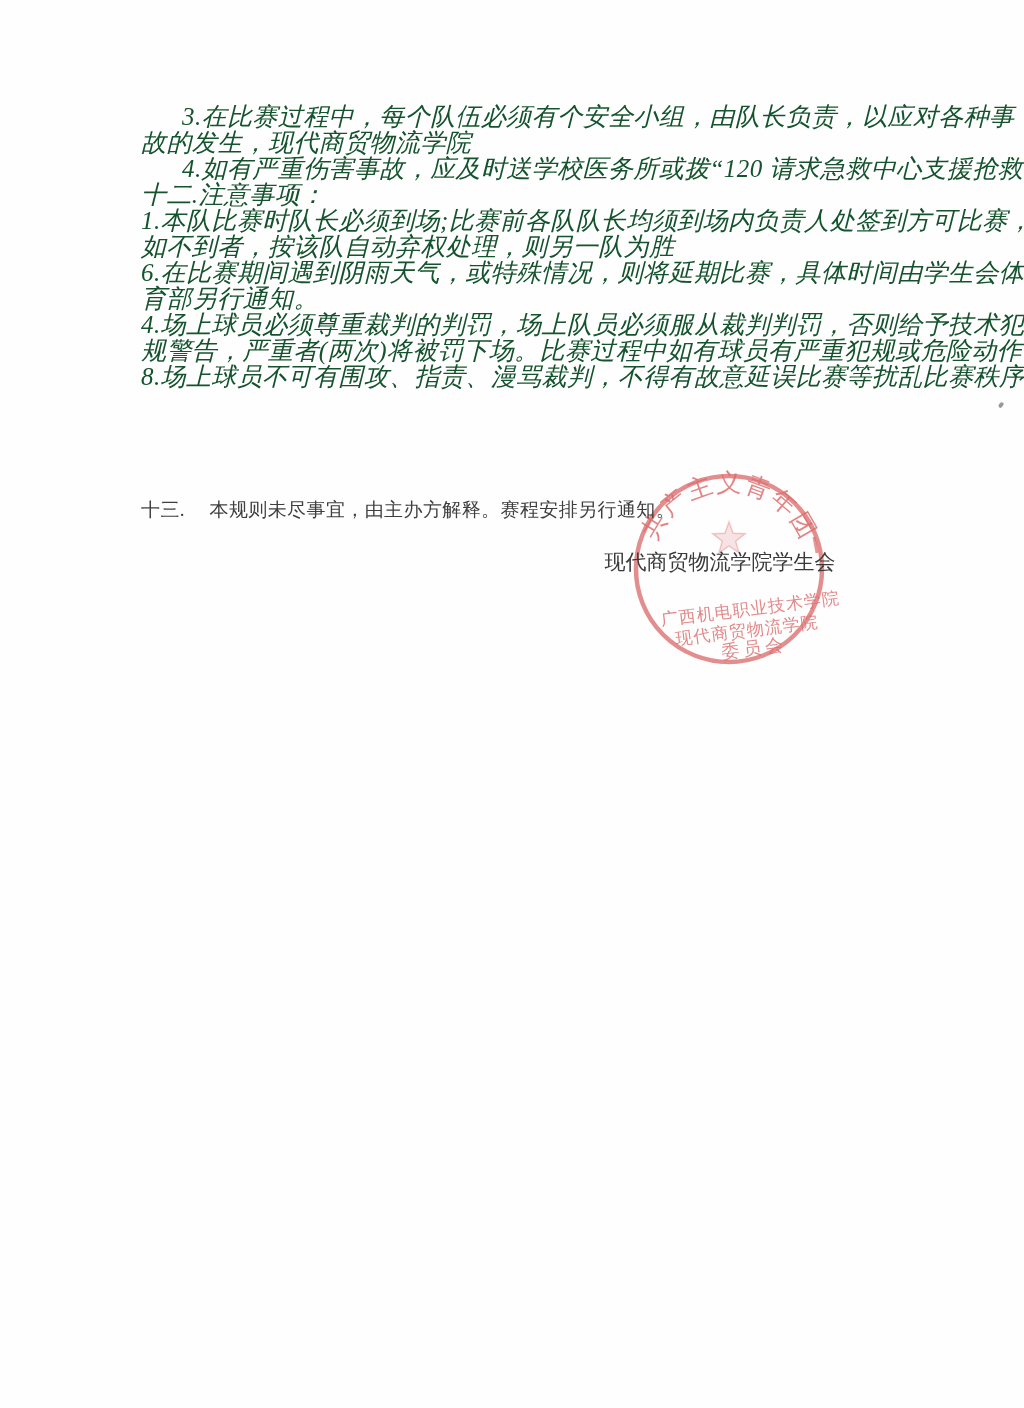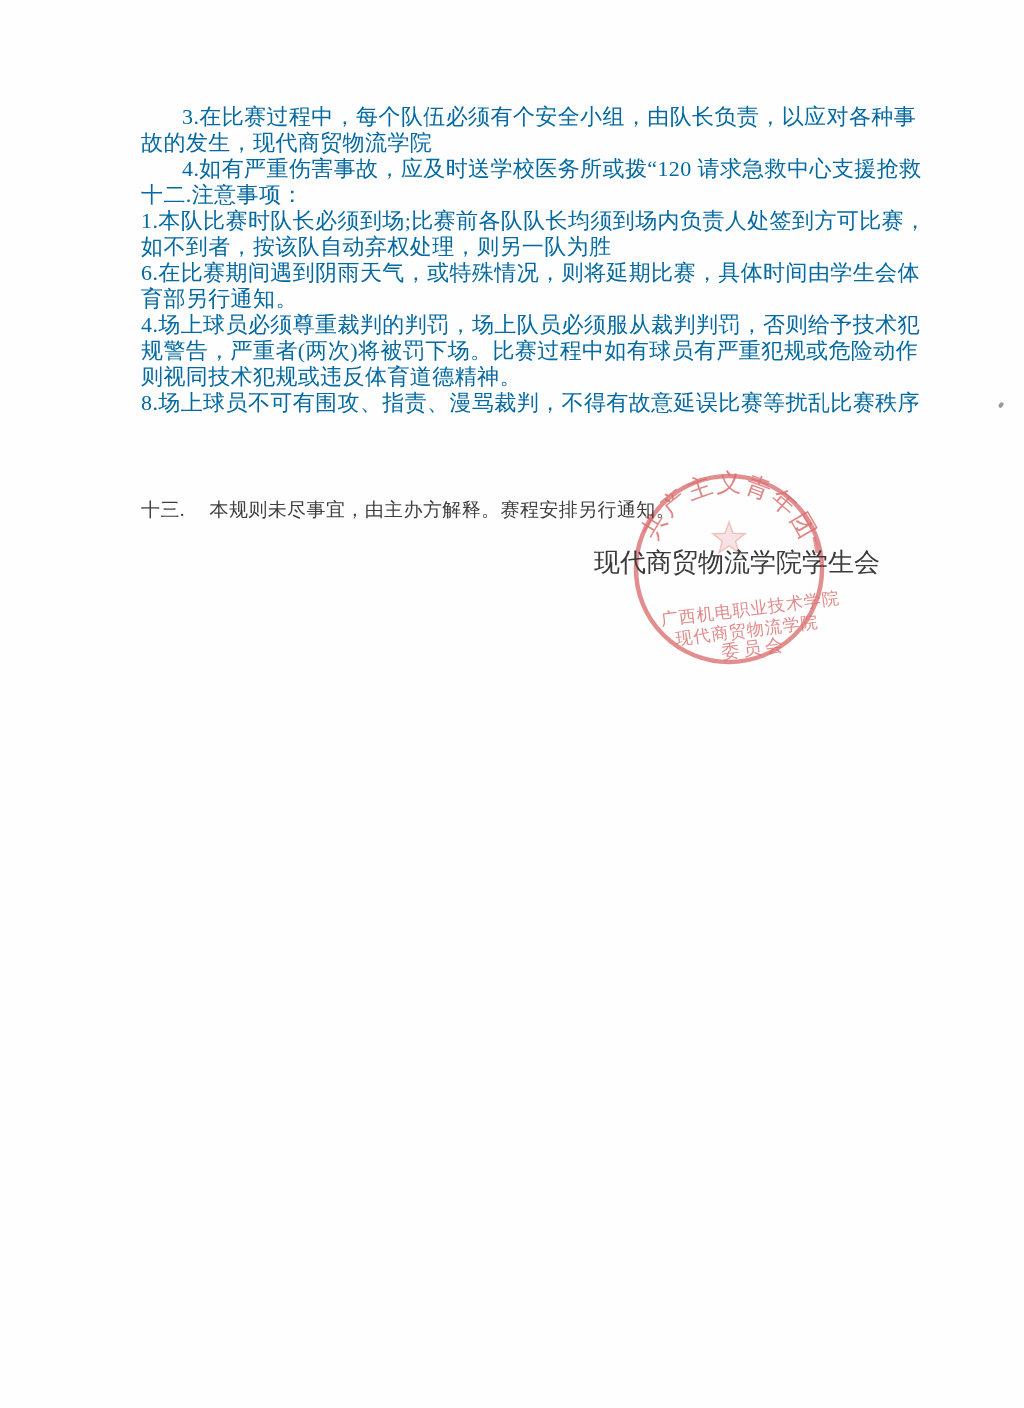--- a/index.html
+++ b/index.html
@@ -9,43 +9,44 @@
     width:1024px; height:1408px;
     margin:0 auto;
     background:#fefefe;
     overflow:hidden;
     font-family:"Liberation Serif","DejaVu Serif",serif;
   }
   .body-text {
     position:absolute;
     left:141px; top:104px;
     width:775px;
-    font-size:22px;
+    font-size:25px;
     line-height:26px;
     letter-spacing:0.4px;
-    color:#0369a1;
+    color:#14532d;
     z-index:2;
+    font-style:italic;
   }
   .line { white-space:pre; }
   .line.indent { padding-left:41px; }
   .closing-line {
     position:absolute;
     left:141px; top:497px;
     font-size:19px;
     letter-spacing:0.4px;
     color:#3e3e3e;
     white-space:pre;
     z-index:2;
   }
   .sign-block {
     position:absolute;
     left:560px; top:549px;
     width:320px;
-    text-align:right;
-    font-size:26px;
+    text-align:center;
+    font-size:21px;
     line-height:27px;
     color:#3a3a3a;
     z-index:3;
   }
   .stamp {
     position:absolute;
     left:611px; top:451px;
     width:236px; height:236px;
     z-index:1;
     mix-blend-mode:multiply;
@@ -75,21 +76,20 @@
     <div class="line indent">3.在比赛过程中，每个队伍必须有个安全小组，由队长负责，以应对各种事</div>
     <div class="line">故的发生，现代商贸物流学院</div>
     <div class="line indent">4.如有严重伤害事故，应及时送学校医务所或拨“120 请求急救中心支援抢救</div>
     <div class="line">十二.注意事项：</div>
     <div class="line">1.本队比赛时队长必须到场;比赛前各队队长均须到场内负责人处签到方可比赛，</div>
     <div class="line">如不到者，按该队自动弃权处理，则另一队为胜</div>
     <div class="line">6.在比赛期间遇到阴雨天气，或特殊情况，则将延期比赛，具体时间由学生会体</div>
     <div class="line">育部另行通知。</div>
     <div class="line">4.场上球员必须尊重裁判的判罚，场上队员必须服从裁判判罚，否则给予技术犯</div>
     <div class="line">规警告，严重者(两次)将被罚下场。比赛过程中如有球员有严重犯规或危险动作</div>
-    <div class="line">则视同技术犯规或违反体育道德精神。</div>
     <div class="line">8.场上球员不可有围攻、指责、漫骂裁判，不得有故意延误比赛等扰乱比赛秩序</div>
   </div>
 
   <div class="closing-line">十三.　 本规则未尽事宜，由主办方解释。赛程安排另行通知。</div>
 
   <div class="sign-block">
     <div>现代商贸物流学院学生会</div>
   </div>
 
   <svg class="stamp" viewBox="0 0 236 236" xmlns="http://www.w3.org/2000/svg">

